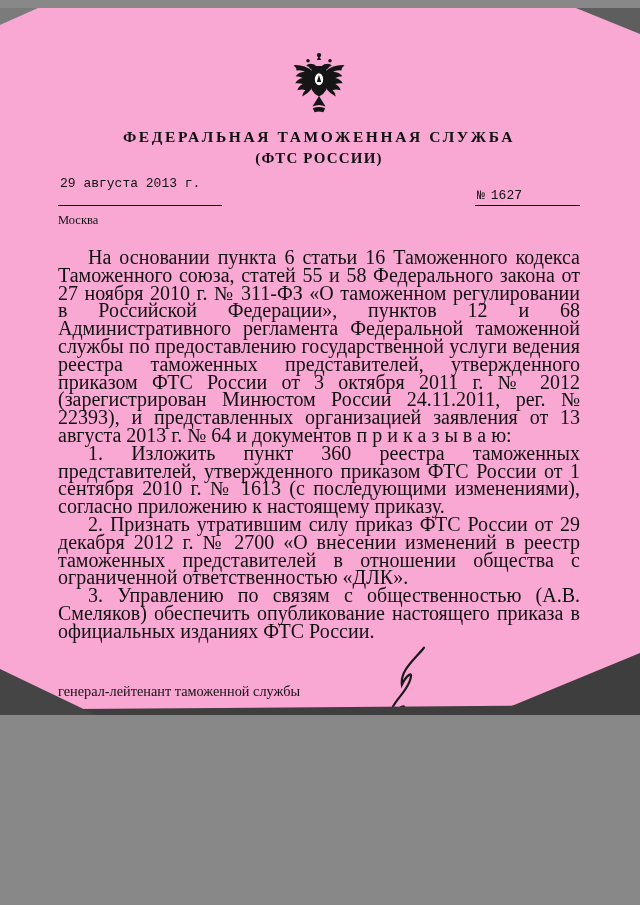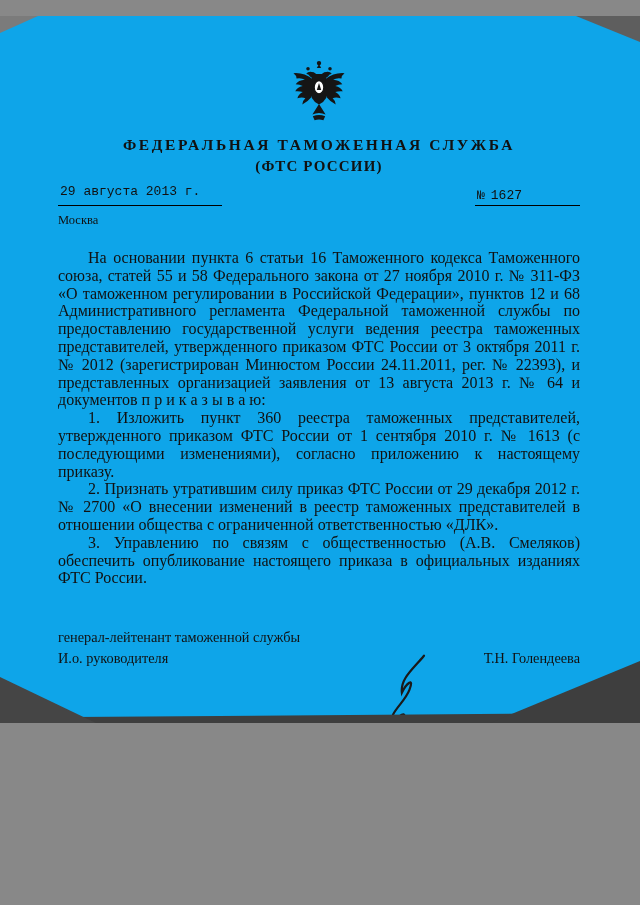--- a/index.html
+++ b/index.html
@@ -1,18 +1,18 @@
 <!DOCTYPE html>
 <html><head>
 <meta charset="utf-8">
 <style>
   html,body{margin:0;padding:0;background:#888;}
   .page{
-    width:640px;height:707px;background:#0ea5e9;position:relative;
-    margin:16px auto;overflow:hidden;color:#111;
+    width:640px;height:707px;background:#f9a8d4;position:relative;
+    margin:8px auto;overflow:hidden;color:#111;
     font-family:"Liberation Serif", serif;
   }
   
   .scan{position:absolute;z-index:5;}
   .scan-tl{top:0;left:0;width:38px;height:17px;background:#7b7b7b;clip-path:polygon(0 0,100% 0,0 100%);}
   .scan-tr{top:0;right:0;width:64px;height:26px;background:#5e5e5e;clip-path:polygon(0 0,100% 0,100% 100%);}
   .scan-bl{bottom:0;left:0;width:96px;height:46px;background:#454545;clip-path:polygon(0 0,0 100%,100% 100%);}
   .scan-br{bottom:0;right:0;width:150px;height:62px;background:#3e3e3e;clip-path:polygon(100% 0,100% 100%,0 100%);}
   .scan-bottom{bottom:0;left:0;width:640px;height:12px;background:#3e3e3e;clip-path:polygon(0 55%,100% 15%,100% 100%,0 100%);}
 
@@ -31,32 +31,32 @@
   }
   .doc-type{
     text-align:center;font-weight:bold;font-size:15.5px;
     letter-spacing:8px;margin:13px 0 0 0;
   }
 
   .dateline{
     display:flex;justify-content:space-between;align-items:flex-end;
     margin-top:9px;font-family:"Liberation Mono", monospace;font-size:13px;
   }
-  .date-field{border-bottom:1.4px solid #000;padding:0 22px 6px 2px;}
+  .date-field{border-bottom:1.4px solid #000;padding:0 22px 14px 2px;}
   .number-field{border-bottom:1.4px solid #000;padding:0 58px 2px 2px;display:inline-block;}
   .number-field .num{margin-left:6px;text-align:center;}
 
   .city{text-align:left;font-size:12.5px;margin-top:7px;}
 
   .doc-title{
     font-weight:bold;font-size:14.5px;text-align:center;
     max-width:534px;margin:24px auto 0;line-height:1.25;
   }
 
-  .body-text{margin-top:21px;font-size:16px;line-height:17.8px;text-align:justify;}
+  .body-text{margin-top:21px;font-size:20px;line-height:17.8px;text-align:justify;}
   .body-text p{margin:0;text-indent:30px;}
 
   .sig-block{
     display:flex;justify-content:space-between;align-items:flex-end;
     margin-top:40px;font-size:14.3px;line-height:21px;
   }
   .sig-left{white-space:nowrap;}
   .sig-name{white-space:nowrap;padding-bottom:0px;text-align:center;}
 
   .autograph{

